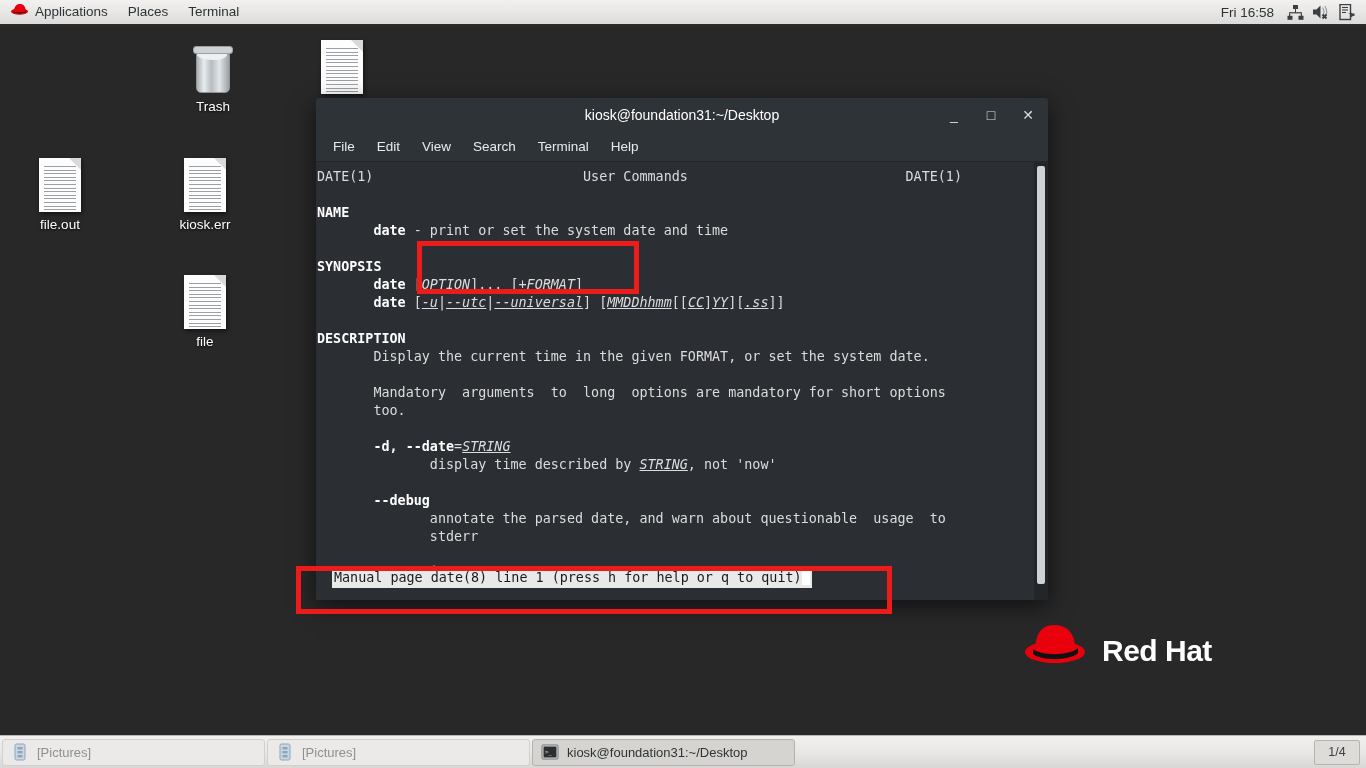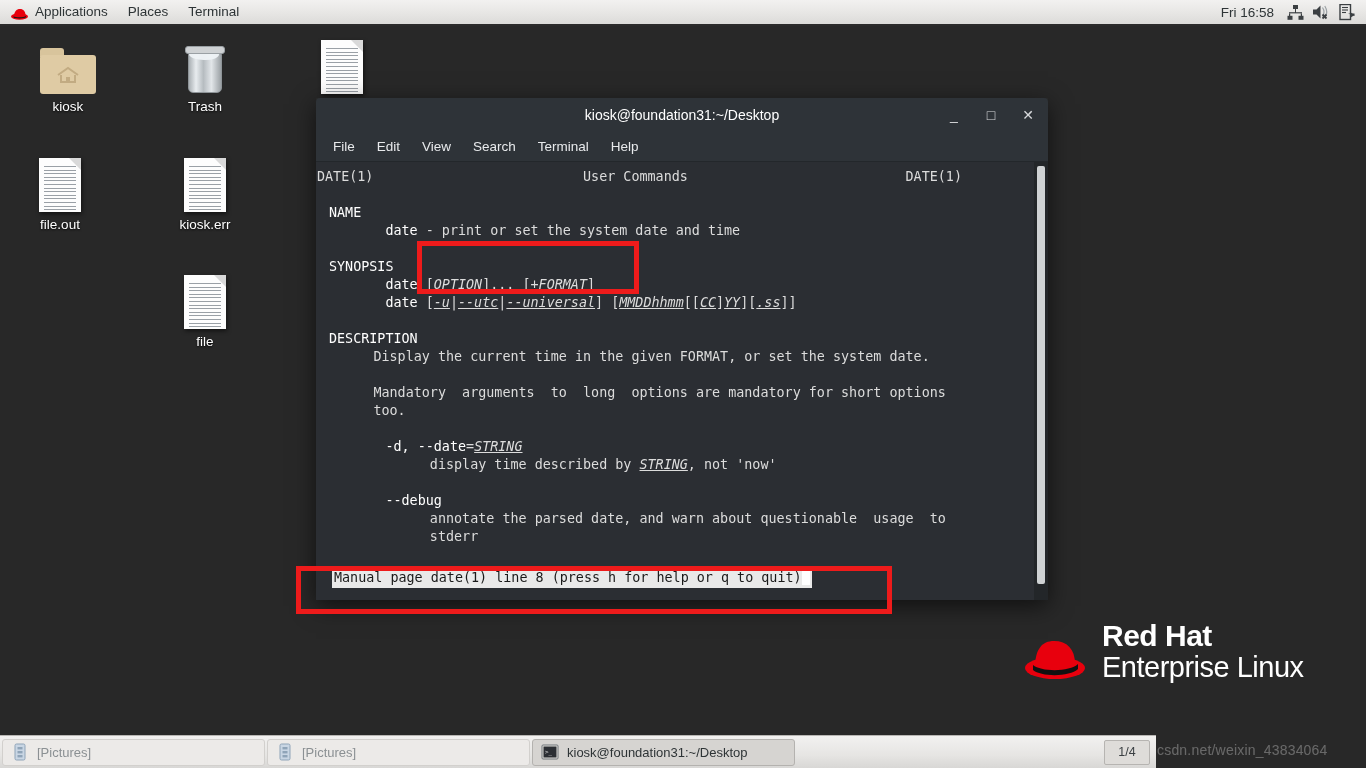--- a/index.html
+++ b/index.html
@@ -17,21 +17,21 @@
 
   
   #top-panel {
     position: absolute; top: 0; left: 0;
     width: 1366px; height: 26px;
     background: linear-gradient(to bottom, #f2f1f0 0%, #e7e6e4 55%, #dcdbd9 100%);
     border-bottom: 2px solid #2b2b2b;
     display: flex; align-items: center;
     font-size: 13.5px; color: #2e3436;
   }
-  .tp-item { padding: 0 10px; height: 24px; line-height: 24px; display: flex; align-items: center; gap: 6px; }
+  .tp-item { padding: 0 10px; height: 24px; line-height: 24px; display: flex; gap: 6px; }
   .redhat-mini { width: 19px; height: 14px; position: relative; display: inline-block; }
   .tp-right { margin-left: auto; display: flex; align-items: center; gap: 4px; padding-right: 8px; }
   .tp-clock { font-size: 13.5px; color: #2e3436; padding: 0 6px; }
   .tp-icon { width: 22px; height: 20px; display: flex; align-items: center; justify-content: center; }
 
   
   .desk-icon {
     position: absolute;
     width: 120px;
     text-align: center;
@@ -95,21 +95,21 @@
     overflow: hidden;
   }
   #term-text {
     font-family: "DejaVu Sans Mono", "Liberation Mono", monospace;
     font-size: 13.4px;
     line-height: 18px;
     color: #dcdcdc;
     white-space: pre;
     padding-left: 1px;
   }
-  #term-text .b { font-weight: normal; color: #ffffff; margin-left: 12px; }
+  #term-text .b { font-weight: bold; color: #ffffff; }
   #term-text .u { text-decoration: underline; font-style: italic; }
   #scrollbar-track {
     position: absolute; right: 0; top: 0; width: 14px; height: 100%;
     background: #232629;
   }
   #scrollbar-thumb {
     position: absolute; left: 3px; top: 4px; width: 8px; height: 418px;
     background: #cfd2d4; border-radius: 2px;
   }
   #status-line {
@@ -136,21 +136,21 @@
   
   #watermark {
     position: absolute; left: 1082px; top: 742px;
     font-size: 14px; color: rgba(255,255,255,.30);
     letter-spacing: .2px;
   }
 
   
   #bottom-panel {
     position: absolute; left: 0; bottom: 0;
-    width: 1156px; height: 33px;
+    width: 1366px; height: 33px;
     background: linear-gradient(to bottom, #f2f1f0 0%, #e6e5e3 60%, #d8d7d5 100%);
     border-top: 1px solid #b8b6b3;
     display: flex; align-items: center; padding: 0 2px; gap: 2px;
   }
   .task {
     height: 27px; display: flex; align-items: center; gap: 8px;
     padding: 0 8px; border-radius: 3px;
     font-size: 13px; color: #51565a;
     border: 1px solid transparent;
   }
@@ -222,36 +222,22 @@
           <line x1="3" y1="3.5" x2="9" y2="3.5" stroke="#3b3f42" stroke-width="1.1"></line>
           <line x1="3" y1="6" x2="9" y2="6" stroke="#3b3f42" stroke-width="1.1"></line>
           <line x1="3" y1="8.5" x2="7" y2="8.5" stroke="#3b3f42" stroke-width="1.1"></line>
           <path d="M9 9.5 L15.5 9.5 L15.5 7 L15.5 12 Z" fill="#3b3f42"></path>
           <path d="M11 8 L15.5 11 L11 14 Z" fill="#3b3f42"></path>
         </svg>
       </span>
     </div>
   </div>
 
-  <div class="desk-icon" style="left:8px; top:36px;">
-    <div class="glyph">
-      <div class="folder">
-        <div class="tab"></div>
-        <div class="body"></div>
-        <svg class="home" viewBox="0 0 24 18">
-          <path d="M2 9 L12 2 L22 9" fill="none" stroke="#c2ab82" stroke-width="2"></path>
-          <path d="M5 9 L5 16 L19 16 L19 9" fill="none" stroke="#c2ab82" stroke-width="2"></path>
-          <rect x="10" y="11" width="4" height="5" fill="#c2ab82"></rect>
-        </svg>
-      </div>
-    </div>
-    <div class="cap">kiosk</div>
-  </div>
-
-  <div class="desk-icon" style="left:145px; top:36px;">
+
+  <div class="desk-icon" style="left:153px; top:36px;">
     <div class="glyph">
       <div class="trash">
         <div class="can"></div>
         <div class="crumple"></div>
         <div class="lid"></div>
       </div>
     </div>
     <div class="cap">Trash</div>
   </div>
 
@@ -398,36 +384,35 @@
        <span class="b">--debug</span>
               annotate the parsed date, and warn about questionable  usage  to
               stderr
 
        <span class="b">-f, --file</span>=<span class="u">DATEFILE</span></div>
 
       <div id="scrollbar-track">
         <div id="scrollbar-thumb"></div>
       </div>
 
-      <div id="status-line"><span>Manual page date(1) line 8 (press h for help or q to quit)</span><span id="status-cursor"></span></div>
+      <div id="status-line"><span>Manual page date(8) line 1 (press h for help or q to quit)</span><span id="status-cursor"></span></div>
     </div>
   </div>
 
   <div class="annot" id="annot-synopsis"></div>
   <div class="annot" id="annot-status"></div>
 
   <div id="branding">
     <svg id="brand-hat" viewBox="0 0 66 46">
       <ellipse cx="33" cy="32" rx="30" ry="11" fill="#e8000d"></ellipse>
       <path d="M13 32 C13 13 20 5 32 5 C45 5 53 13 53 28 L53 32 Z" fill="#e8000d"></path>
       <path d="M11 29 C19 36 48 36 56 28 L56 33 C48 41 19 41 11 34 Z" fill="#111111"></path>
     </svg>
     <div id="brand-text">
       <div id="brand-line1">Red Hat</div>
-      <div id="brand-line2">Enterprise Linux</div>
     </div>
   </div>
 
   <div id="watermark">https://blog.csdn.net/weixin_43834064</div>
 
   <div id="bottom-panel">
 
     <div class="task inactive task-w1">
       <span class="mini-ico">
         <svg viewBox="0 0 18 18" width="18" height="18">

